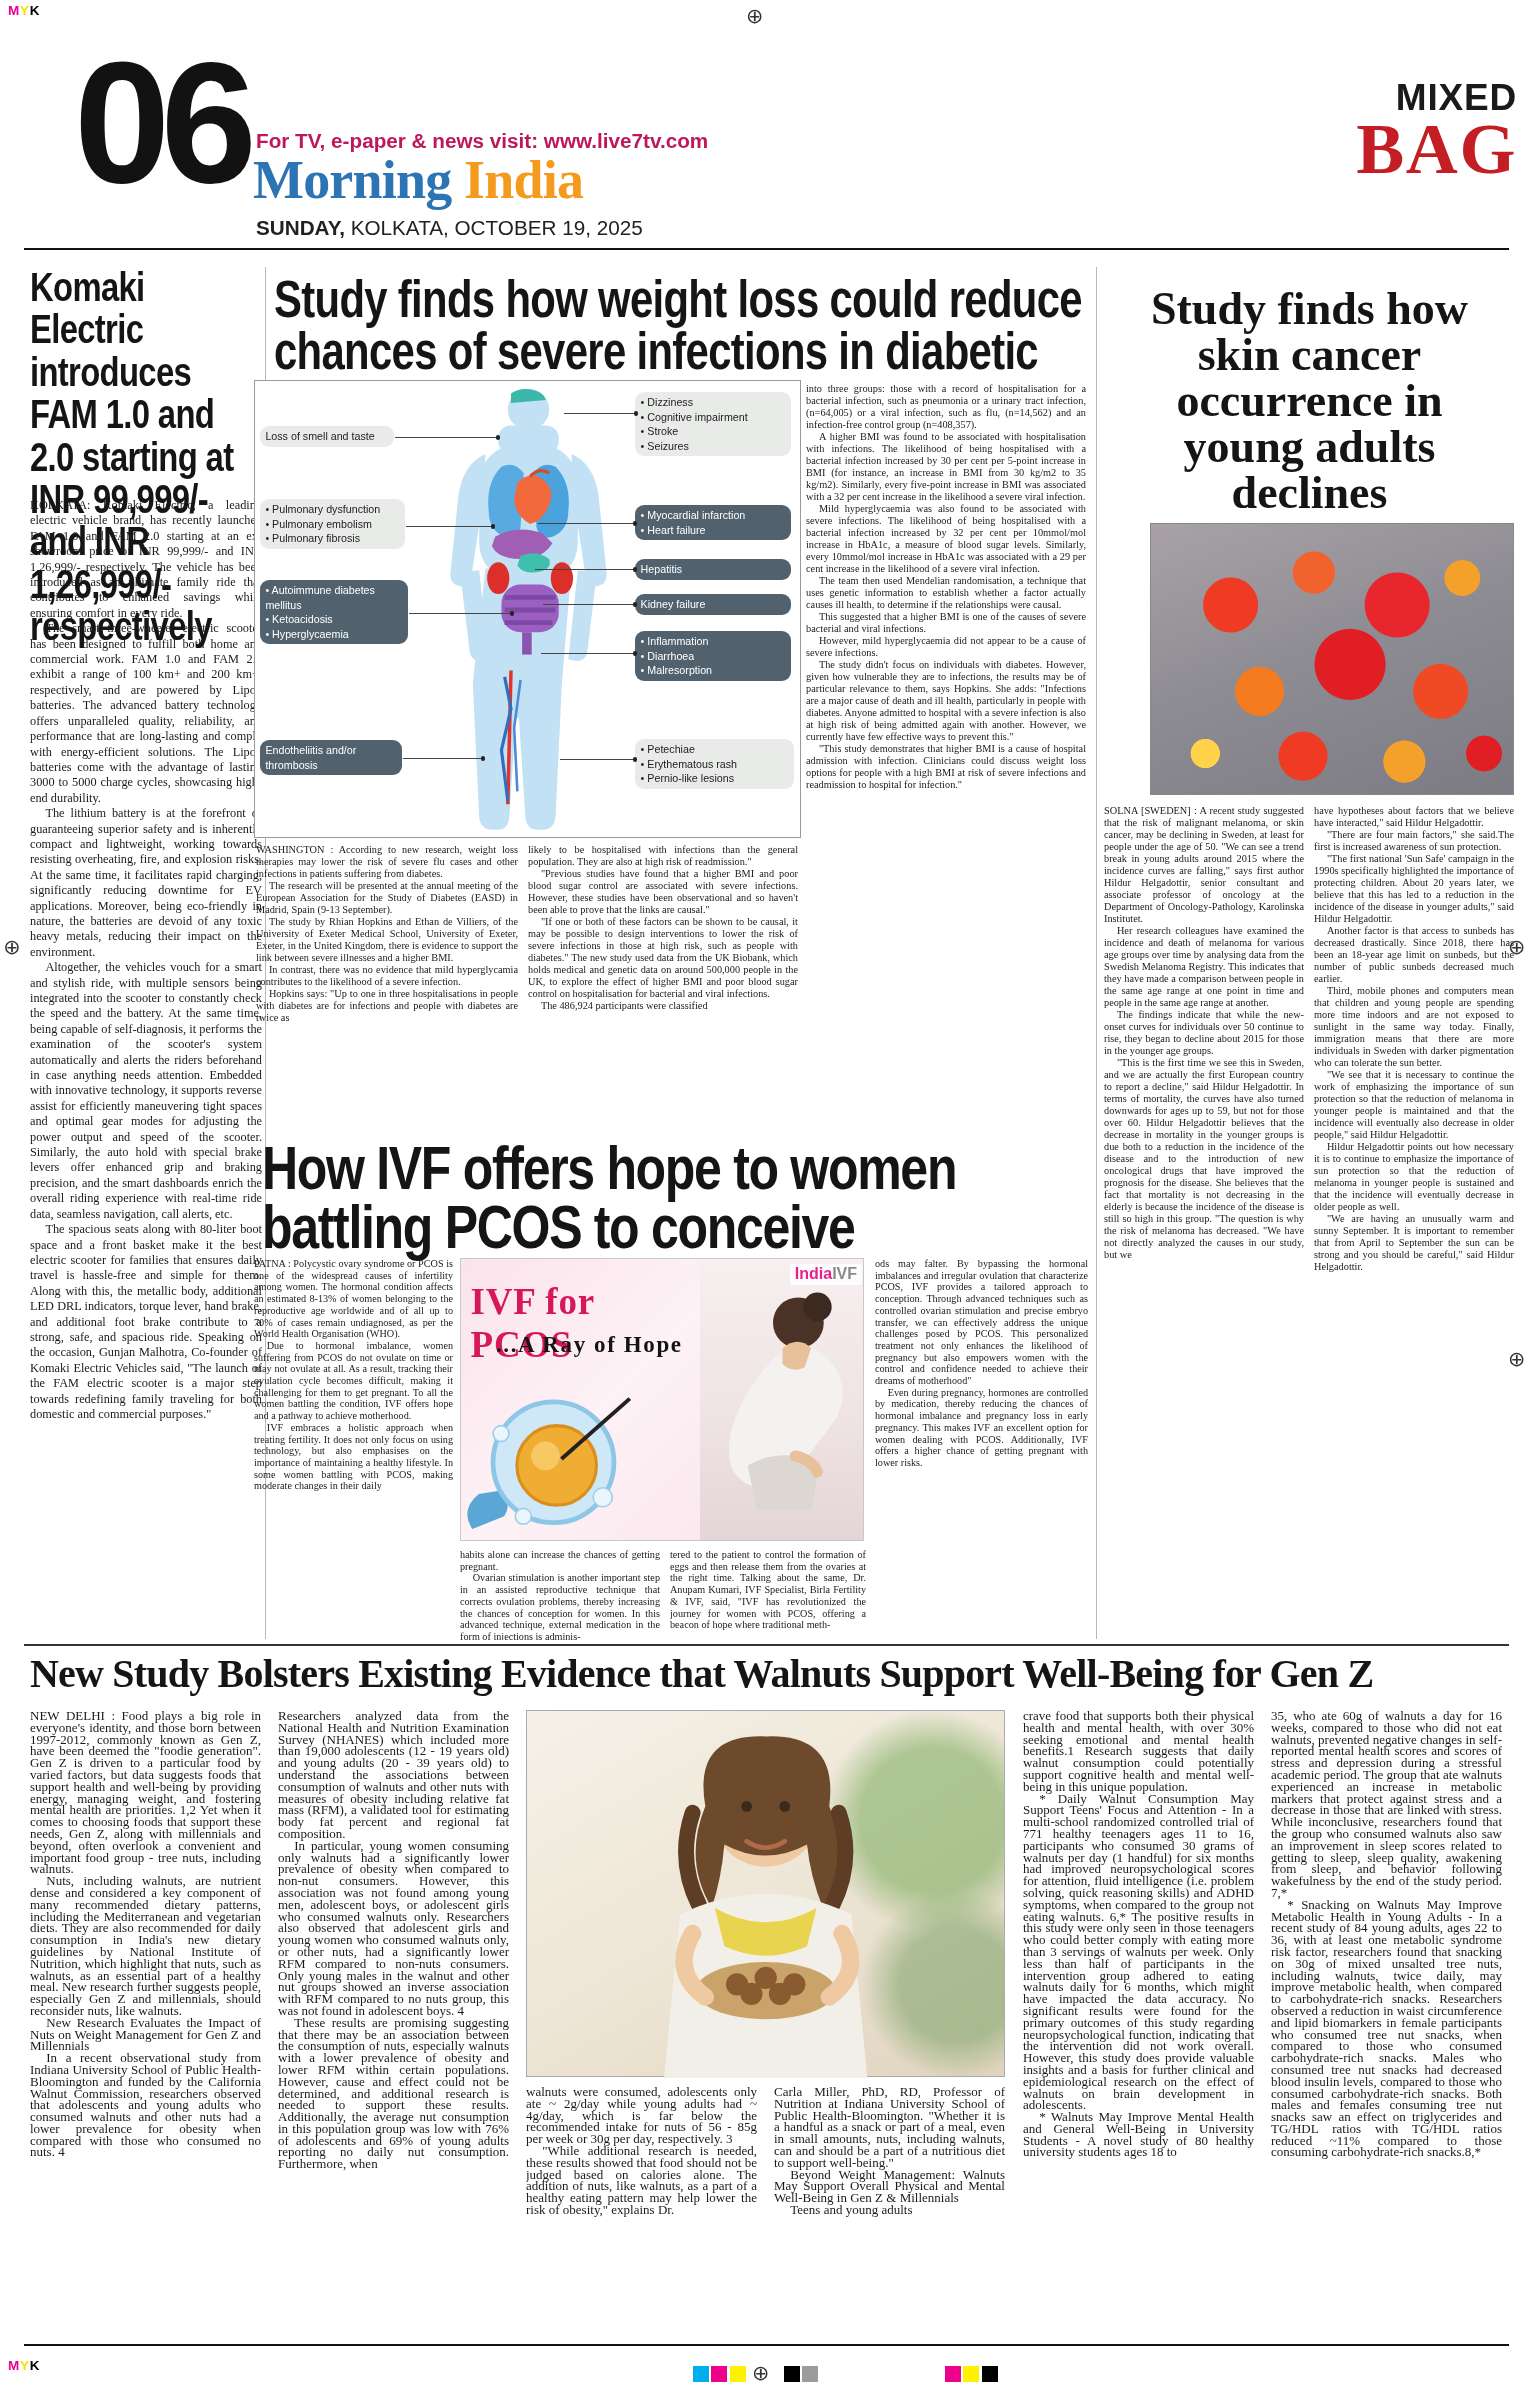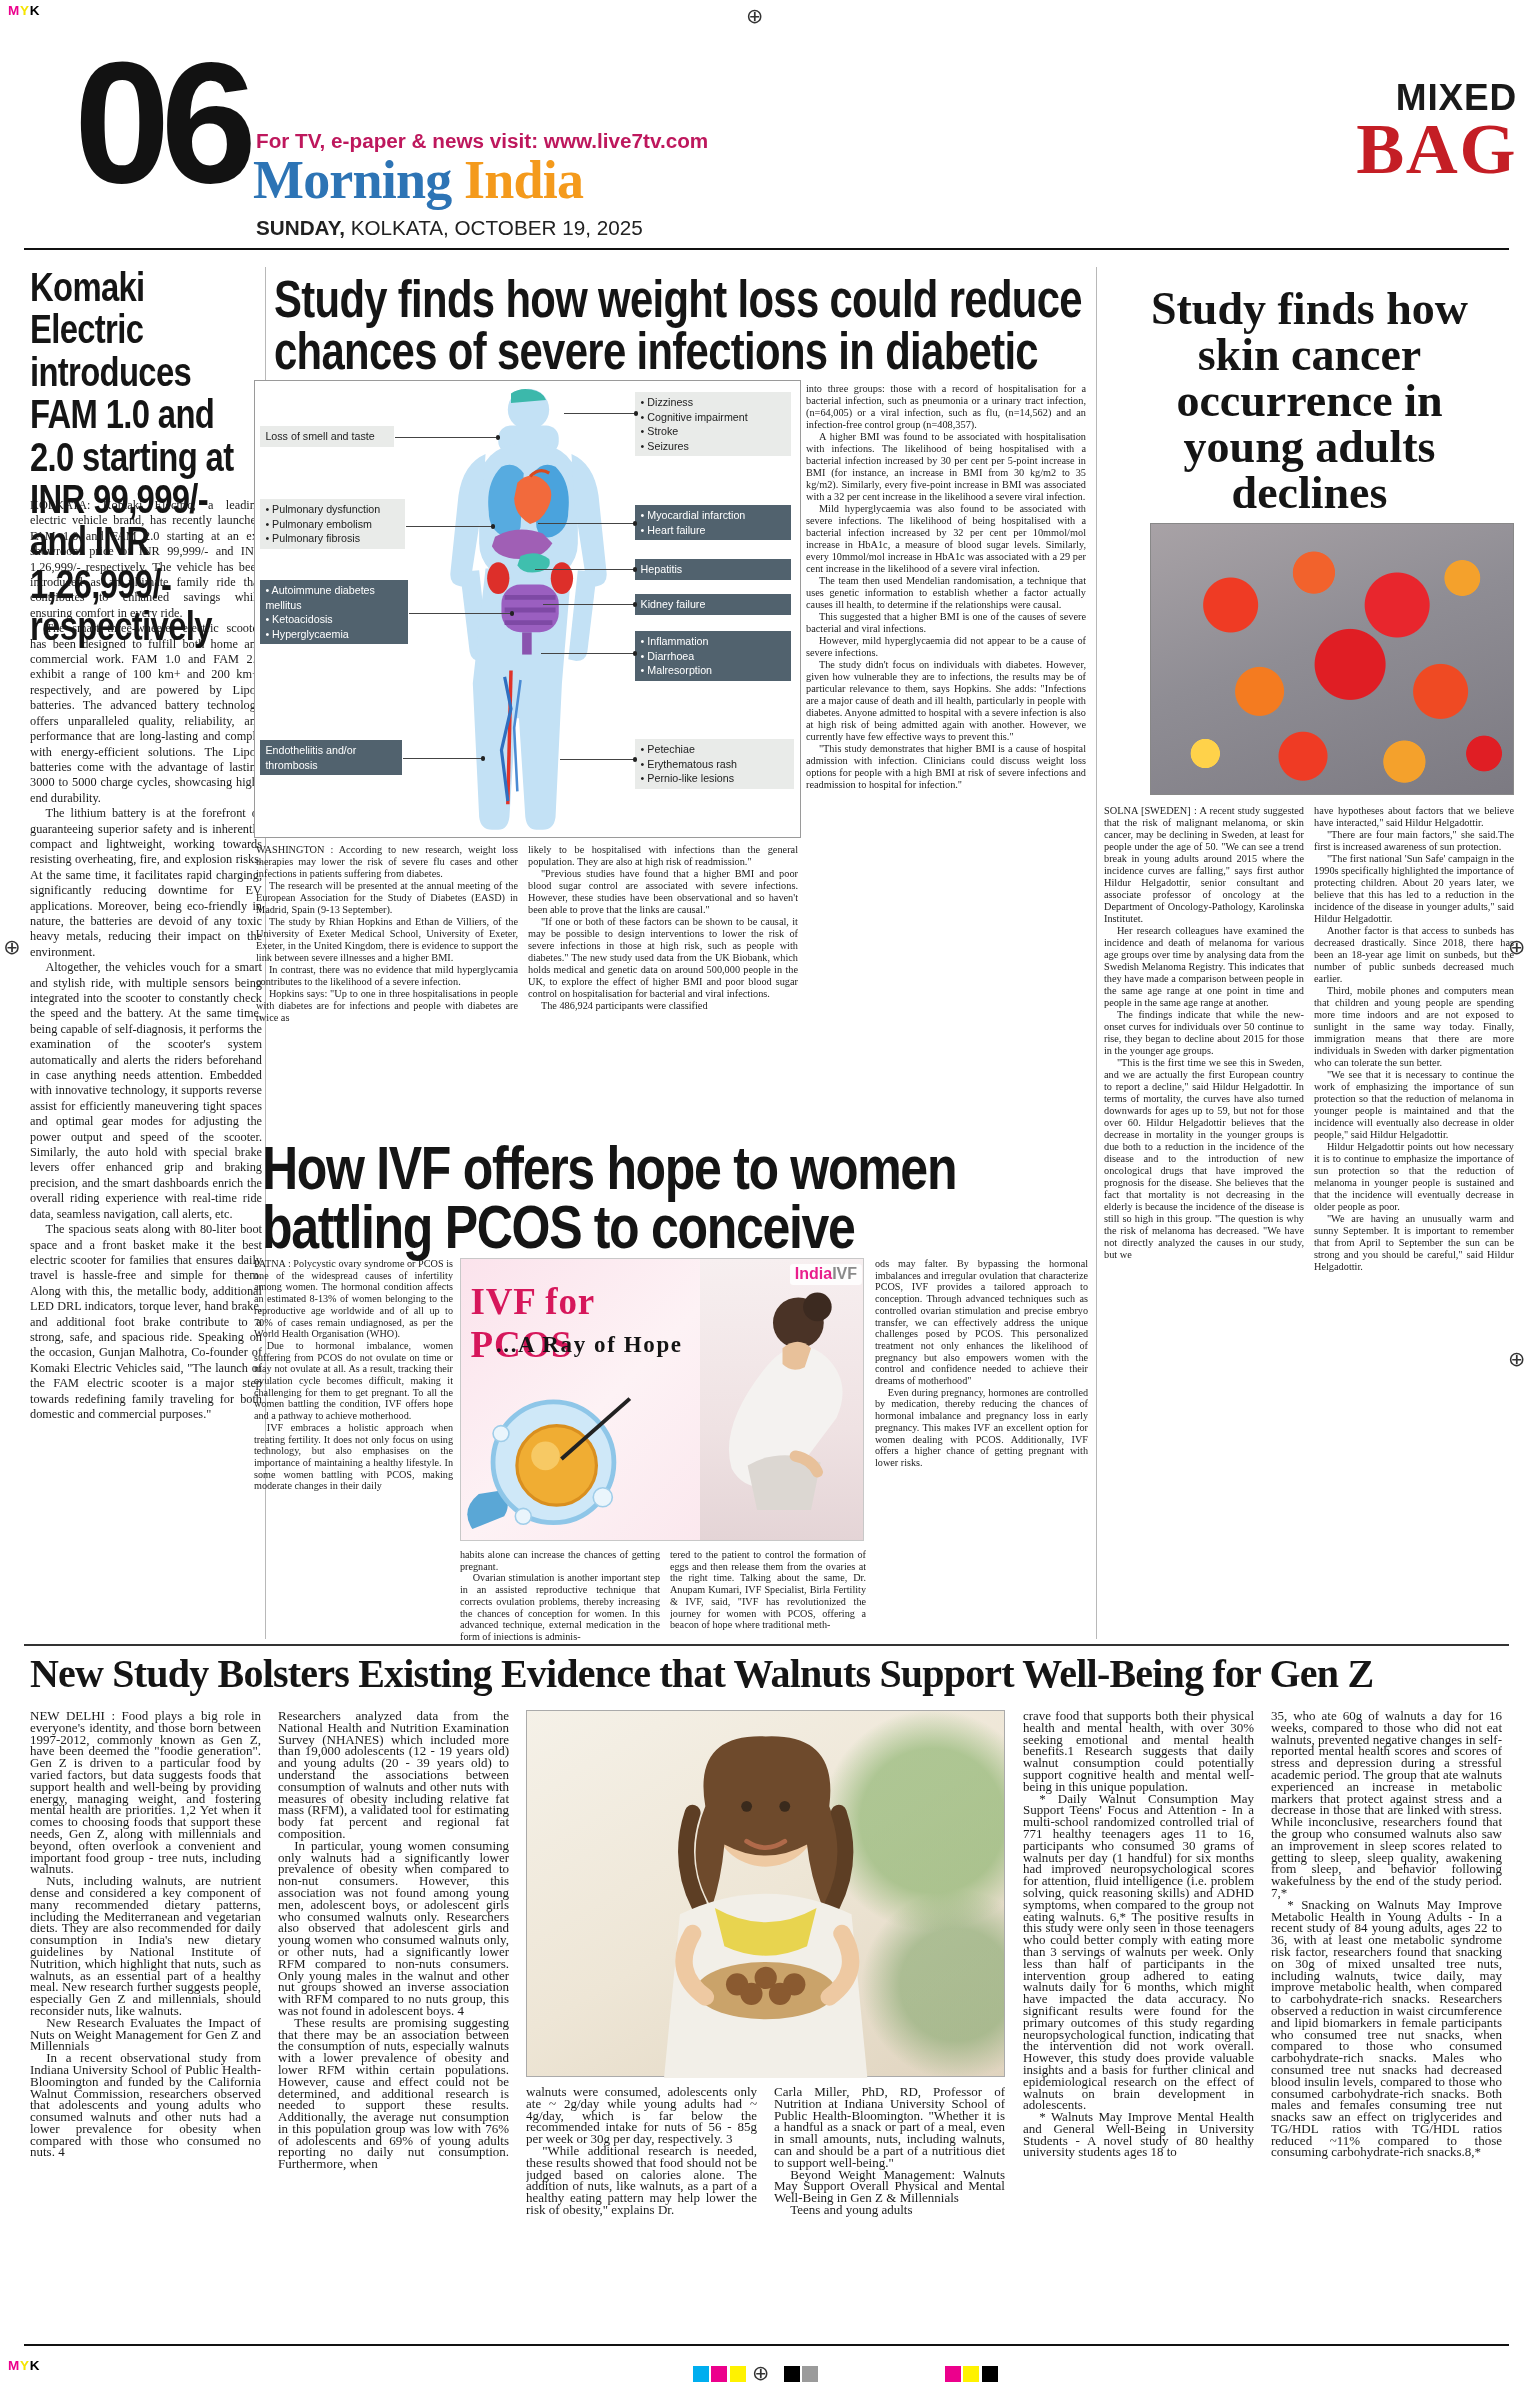--- a/index.html
+++ b/index.html
@@ -32,21 +32,21 @@
   .bodycol p + p { text-indent:1.25em; }
   
   #komaki-headline { left:30px; top:266px; width:232px; font-size:40px; line-height:1.06; letter-spacing:-0.8px;}
   #komaki-headline .condense { width:124%; }
   #komaki-body { left:30px; top:498px; width:232px; height:1142px; font-size:12.3px; line-height:15.4px;}
   
   #weight-headline { left:274px; top:274px; width:814px; font-size:51px; line-height:1.02; letter-spacing:-0.8px;}
   #weight-headline .condense { width:122%; }
   #diagram { left:254px; top:380px; width:547px; height:458px; border:0.8px solid #9a9a9a; background:#fff; }
   .dlabel { position:absolute; font-family:"Liberation Sans",sans-serif; font-size:10.7px; line-height:1.35;
-            padding:3.2px 5.6px; white-space:pre-line; }
+            padding:3.2px 5.6px; white-space:pre-line;border-radius:9px; }
   .dlabel.light { background:#e9ebe9; color:#222; }
   .dlabel.dark { background:#51626e; color:#fff; }
   .dline { position:absolute; height:0.8px; background:#444; }
   .dline::after { content:""; position:absolute; right:-2.4px; top:-2px; width:4.8px; height:4.8px; border-radius:50%; background:#222; }
   #weight-col1 { left:256px; top:844px; width:262px; height:291px; font-size:10.3px; line-height:12px;}
   #weight-col2 { left:528px; top:844px; width:270px; height:291px; font-size:10.3px; line-height:12px;}
   #weight-col3 { left:806px; top:383px; width:280px; height:754px; font-size:10.3px; line-height:12px;}
   
   #ivf-headline { left:262px; top:1139px; width:825px; font-size:61px; line-height:.96; letter-spacing:-1.6px;}
   #ivf-headline .condense { width:122%; }
@@ -312,21 +312,21 @@
         <p>The findings indicate that while the new-onset curves for individuals over 50 continue to rise, they began to decline about 2015 for those in the younger age groups.</p>
         <p>"This is the first time we see this in Sweden, and we are actually the first European country to report a decline," said Hildur Helgadottir. In terms of mortality, the curves have also turned downwards for ages up to 59, but not for those over 60. Hildur Helgadottir believes that the decrease in mortality in the younger groups is due both to a reduction in the incidence of the disease and to the introduction of new oncological drugs that have improved the prognosis for the disease. She believes that the fact that mortality is not decreasing in the elderly is because the incidence of the disease is still so high in this group. "The question is why the risk of melanoma has decreased. "We have not directly analyzed the causes in our study, but we</p>
       </div>
     <div class="abs bodycol" id="skin-col2">
         <p>have hypotheses about factors that we believe have interacted," said Hildur Helgadottir.</p>
         <p>"There are four main factors," she said.The first is increased awareness of sun protection.</p>
         <p>"The first national 'Sun Safe' campaign in the 1990s specifically highlighted the importance of protecting children. About 20 years later, we believe that this has led to a reduction in the incidence of the disease in younger adults," said Hildur Helgadottir.</p>
         <p>Another factor is that access to sunbeds has decreased drastically. Since 2018, there has been an 18-year age limit on sunbeds, but the number of public sunbeds decreased much earlier.</p>
         <p>Third, mobile phones and computers mean that children and young people are spending more time indoors and are not exposed to sunlight in the same way today. Finally, immigration means that there are more individuals in Sweden with darker pigmentation who can tolerate the sun better.</p>
         <p>"We see that it is necessary to continue the work of emphasizing the importance of sun protection so that the reduction of melanoma in younger people is maintained and that the incidence will eventually also decrease in older people," said Hildur Helgadottir.</p>
-        <p>Hildur Helgadottir points out how necessary it is to continue to emphasize the importance of sun protection so that the reduction of melanoma in younger people is sustained and that the incidence will eventually decrease in older people as poor.</p>
+        <p>Hildur Helgadottir points out how necessary it is to continue to emphasize the importance of sun protection so that the reduction of melanoma in younger people is sustained and that the incidence will eventually decrease in older people as well.</p>
         <p>"We are having an unusually warm and sunny September. It is important to remember that from April to September the sun can be strong and you should be careful," said Hildur Helgadottir.</p>
       </div>
   </div>
 
   <div>
     <div class="abs headline-serif" id="walnut-headline">New Study Bolsters Existing Evidence that Walnuts Support Well-Being for Gen Z</div>
 
     <div class="abs" id="walnut-photo">
       <svg width="479" height="367" viewBox="0 0 301 231">
         <circle cx="150" cy="64" r="34" fill="#eec9a2"></circle>

